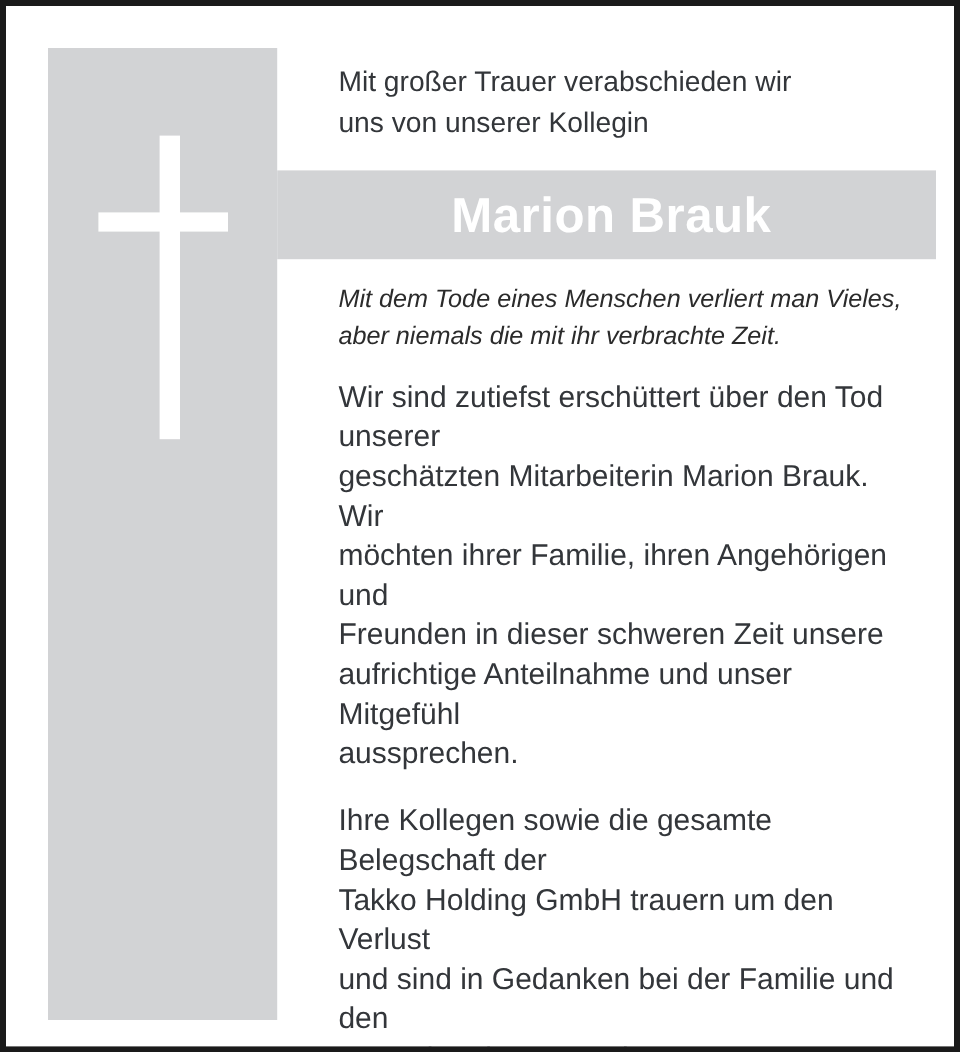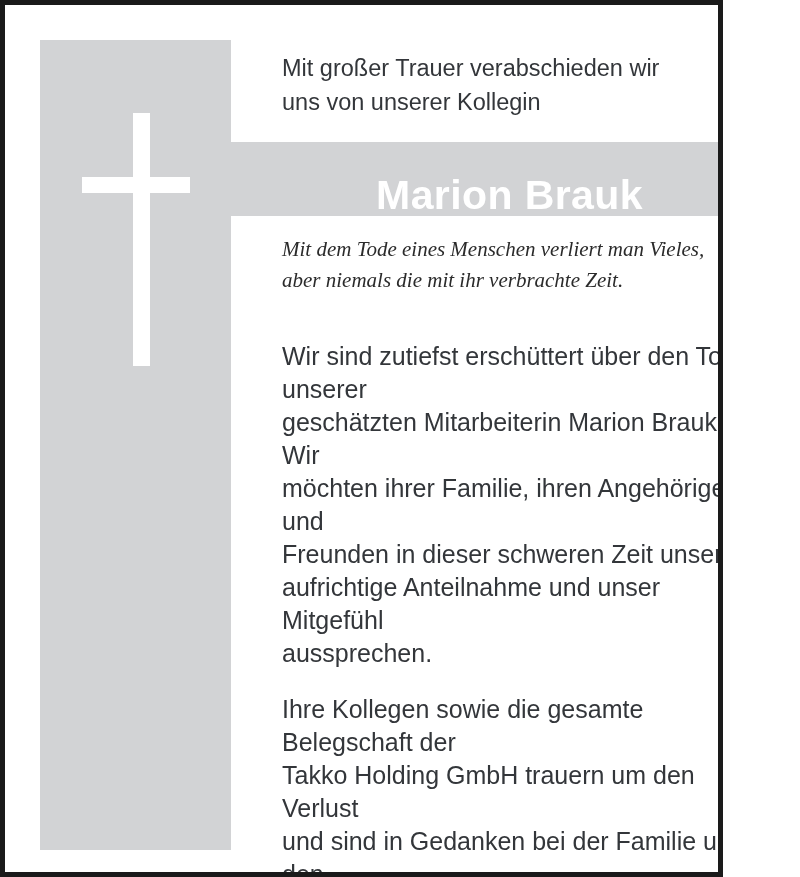--- a/index.html
+++ b/index.html
@@ -6,21 +6,21 @@
     margin: 0;
     padding: 0;
     background: #ffffff;
   }
   body {
     font-family: "Liberation Sans", sans-serif;
   }
 
   .notice-card {
     position: relative;
-    width: 723px;
+    width: 800px;
     height: 877px;
     box-sizing: border-box;
     border: 5px solid #1a1a1a;
     background: #ffffff;
     overflow: hidden;
   }
 
   
   .cross-panel {
     position: absolute;
@@ -62,47 +62,47 @@
 
   
   .name-banner {
     position: absolute;
     left: 226px;
     top: 137px;
     width: 549px;
     height: 74px;
     background: #d2d3d5;
     display: flex;
-    align-items: flex-end;
+    align-items: center;
     justify-content: center;
   }
   .name-banner .name-text {
     color: #ffffff;
     font-size: 41px;
     line-height: 41px;
     font-weight: 700;
     letter-spacing: 0.4px;
     padding-left: 8px;
   }
 
   
   .content {
     position: absolute;
     left: 277px;
     top: 229px;
     width: 478px;
   }
 
   .quote {
-    font-family: Liberation Serif, serif;
+    font-family: Liberation Sans, sans-serif;
     font-style: italic;
     font-size: 21px;
     line-height: 31px;
     color: #2b2b2b;
-    margin: 0 0 44px 0;
+    margin: 0 0 19px 0;
     white-space: pre-line;
   }
 
   .para {
     font-size: 25px;
     line-height: 33px;
     color: #33363a;
     margin: 0 0 23px 0;
     white-space: pre-line;
   }

